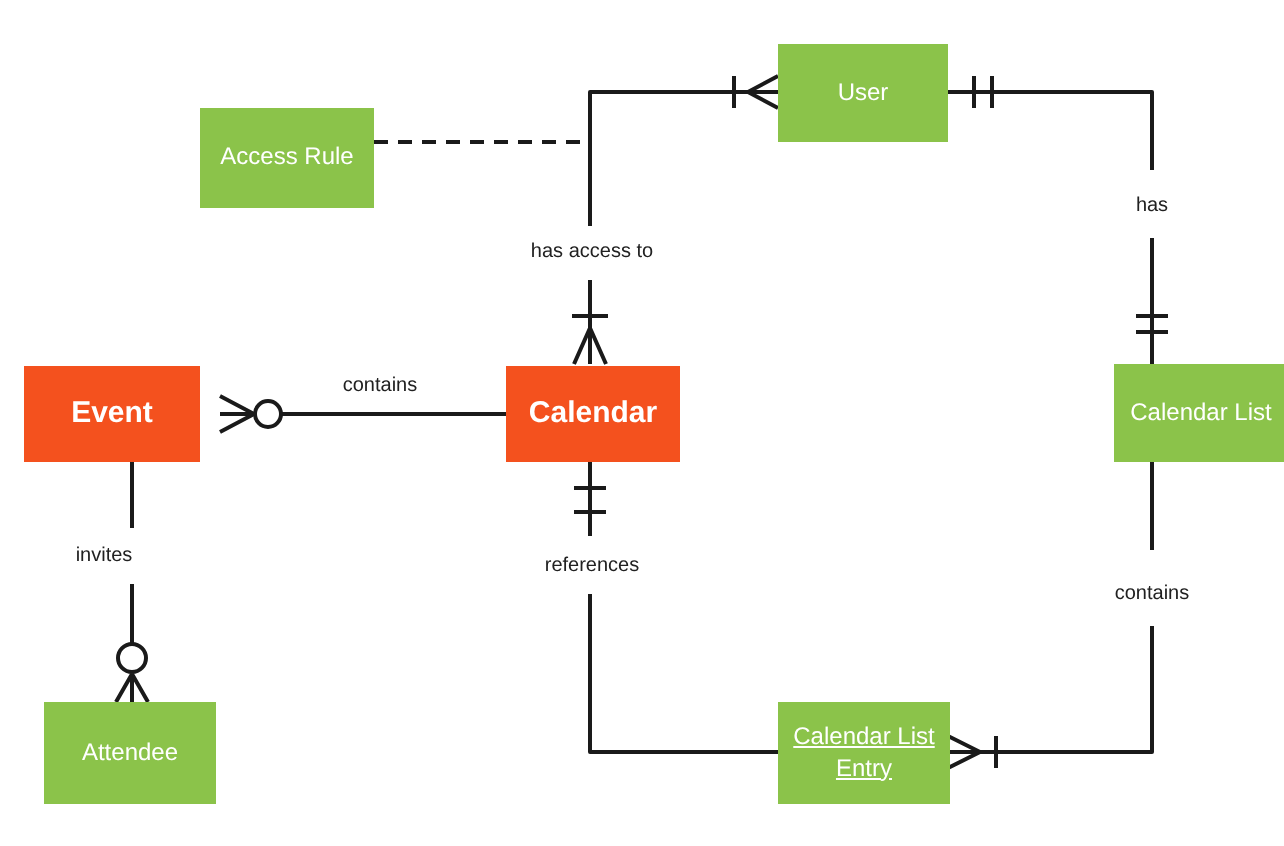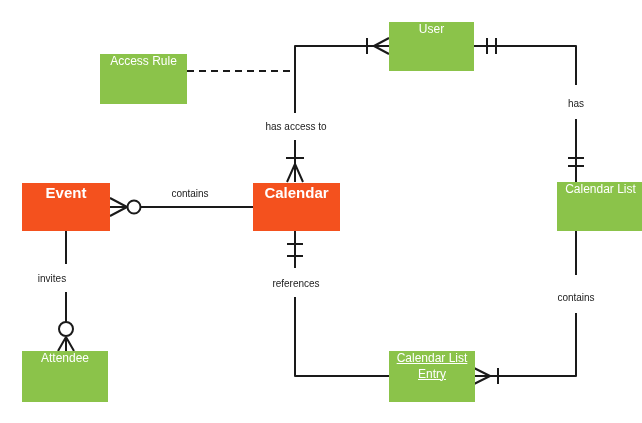--- a/index.html
+++ b/index.html
@@ -30,21 +30,21 @@
     stroke-width: 2;
     fill: none;
     stroke-linejoin: round;
     stroke-linecap: butt;
   }
   .wire-dashed { stroke-dasharray: 7 5; }
   .ring { fill: var(--background); stroke: var(--connector); stroke-width: 2; }
   .entity {
     position: absolute;
     display: flex;
-    align-items: flex-start;
+    align-items: center;
     justify-content: center;
     text-align: center;
     color: var(--entity-text);
     line-height: 1.3;
     user-select: none;
   }
   .entity.primary {
     background: var(--entity-primary);
     font-size: 15px;
     font-weight: 700;
@@ -58,21 +58,21 @@
   .rel-label {
     position: absolute;
     transform: translate(-50%, -50%);
     font-size: 10px;
     color: var(--label-text);
     white-space: nowrap;
     background: var(--background);
     padding: 0 2px;
   }
   
-  .e-event              { left: 22px;  top: 183px; width: 88px; height: 48px; }
+  .e-event              { left: 12px;  top: 183px; width: 88px; height: 48px; }
   .e-calendar           { left: 253px; top: 183px; width: 87px; height: 48px; }
   .e-access-rule        { left: 100px; top: 54px;  width: 87px; height: 50px; }
   .e-user               { left: 389px; top: 22px;  width: 85px; height: 49px; }
   .e-calendar-list      { left: 533px; top: 182px; width: 87px; height: 49px; margin-left: 24px; }
   .e-attendee           { left: 22px;  top: 351px; width: 86px; height: 51px; }
   .e-calendar-list-entry{ left: 389px; top: 351px; width: 86px; height: 51px; text-decoration: underline; }
   
   .l-contains-left  { left: 190px; top: 193px; }
   .l-has-access-to  { left: 296px; top: 126px; }
   .l-has            { left: 576px; top: 103px; }

